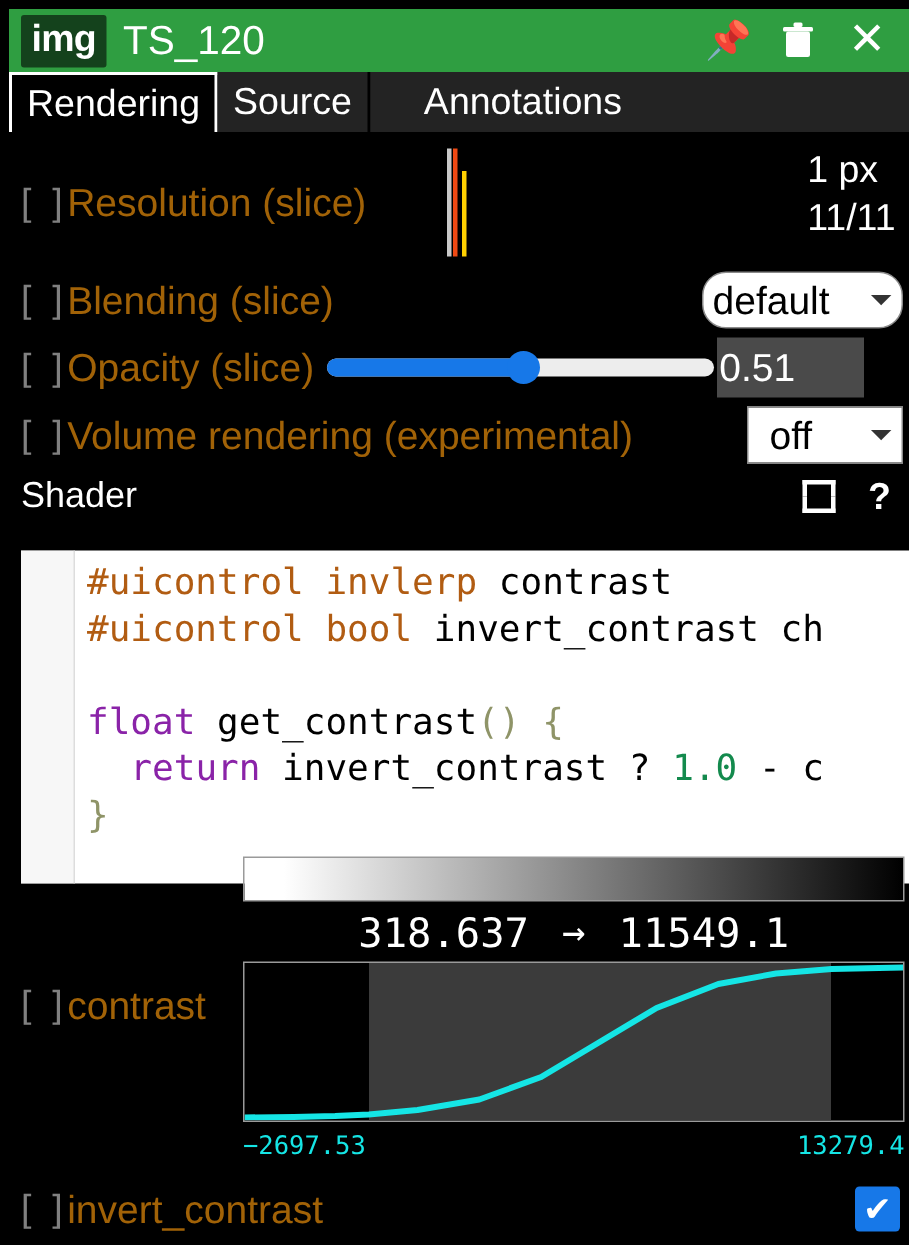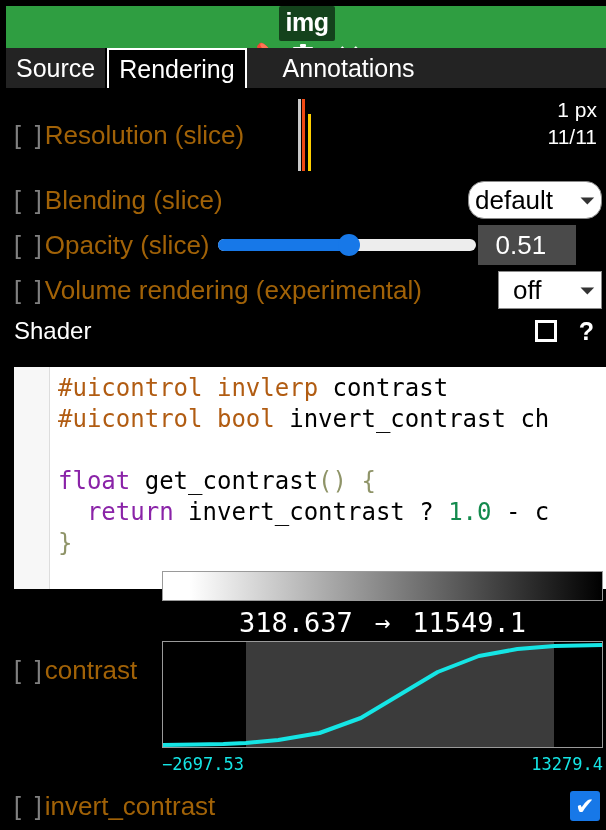--- a/index.html
+++ b/index.html
@@ -27,21 +27,20 @@
   
   .titlebar {
     position: absolute;
     left: 3px; top: 3px;
     width: 600px; height: 42px;
     background: #2f9e41;
     display: flex;
     align-items: center;
     padding: 0 6px 0 8px;
     box-sizing: border-box;
-    flex-direction: column;
   }
   .img-badge {
     background: #14421c;
     color: #ffffff;
     font-weight: bold;
     font-size: 25px;
     line-height: 1;
     padding: 4px 7px 6px 7px;
     border-radius: 2px;
     letter-spacing: -0.5px;
@@ -147,22 +146,22 @@
     bottom: 0;
     width: 3px;
   }
   .res-bar.b0 { left: 1px;  height: 72px; background: #c9c9c9; }
   .res-bar.b1 { left: 5px;  height: 72px; background: #f04a14; }
   .res-bar.b2 { left: 11px; height: 57px; background: #ffd000; }
   .res-meta {
     position: absolute;
     right: 6px;
     top: 94px;
-    text-align: right;
-    font-size: 21px;
+    text-align: left;
+    font-size: 25px;
     line-height: 1.28;
     color: #ffffff;
   }
 
   
   #row-blending { top: 177px; height: 40px; }
   select.nv-select,
   .nv-select {
     background: #ffffff;
     color: #000000;
@@ -216,21 +215,21 @@
     border-radius: 50%;
     background: #1778e8;
   }
   .value-box {
     width: 98px; height: 40px;
     background: #4a4a4a;
     color: #ffffff;
     font-size: 26px;
     display: flex;
     align-items: center;
-    padding-left: 18px;
+    padding-left: 2px;
     box-sizing: border-box;
     margin-left: 2px;
     flex: 0 0 auto;
   }
 
   
   #row-volume { top: 267px; height: 40px; }
 
   
   .shader-head {
@@ -401,25 +400,25 @@
           <rect x="9" y="1" width="6" height="3" rx="1" fill="#ffffff"></rect>
         </svg>
       </span>
       <span class="ticon">
           <span class="close-glyph">✕</span>
         </span>
     </span>
   </div>
 
   <div class="tabbar">
+    <div class="tab active">
+      <span>Rendering</span>
+    </div>
     <div class="tab">
       <span>Source</span>
-    </div>
-    <div class="tab active">
-      <span>Rendering</span>
     </div>
     <div class="tab last">
       <span>Annotations</span>
     </div>
   </div>
 
   <div class="row" id="row-resolution">
     <span class="brackets">[  ]</span>
     <span class="ctl-label">Resolution (slice)</span>
   </div>

